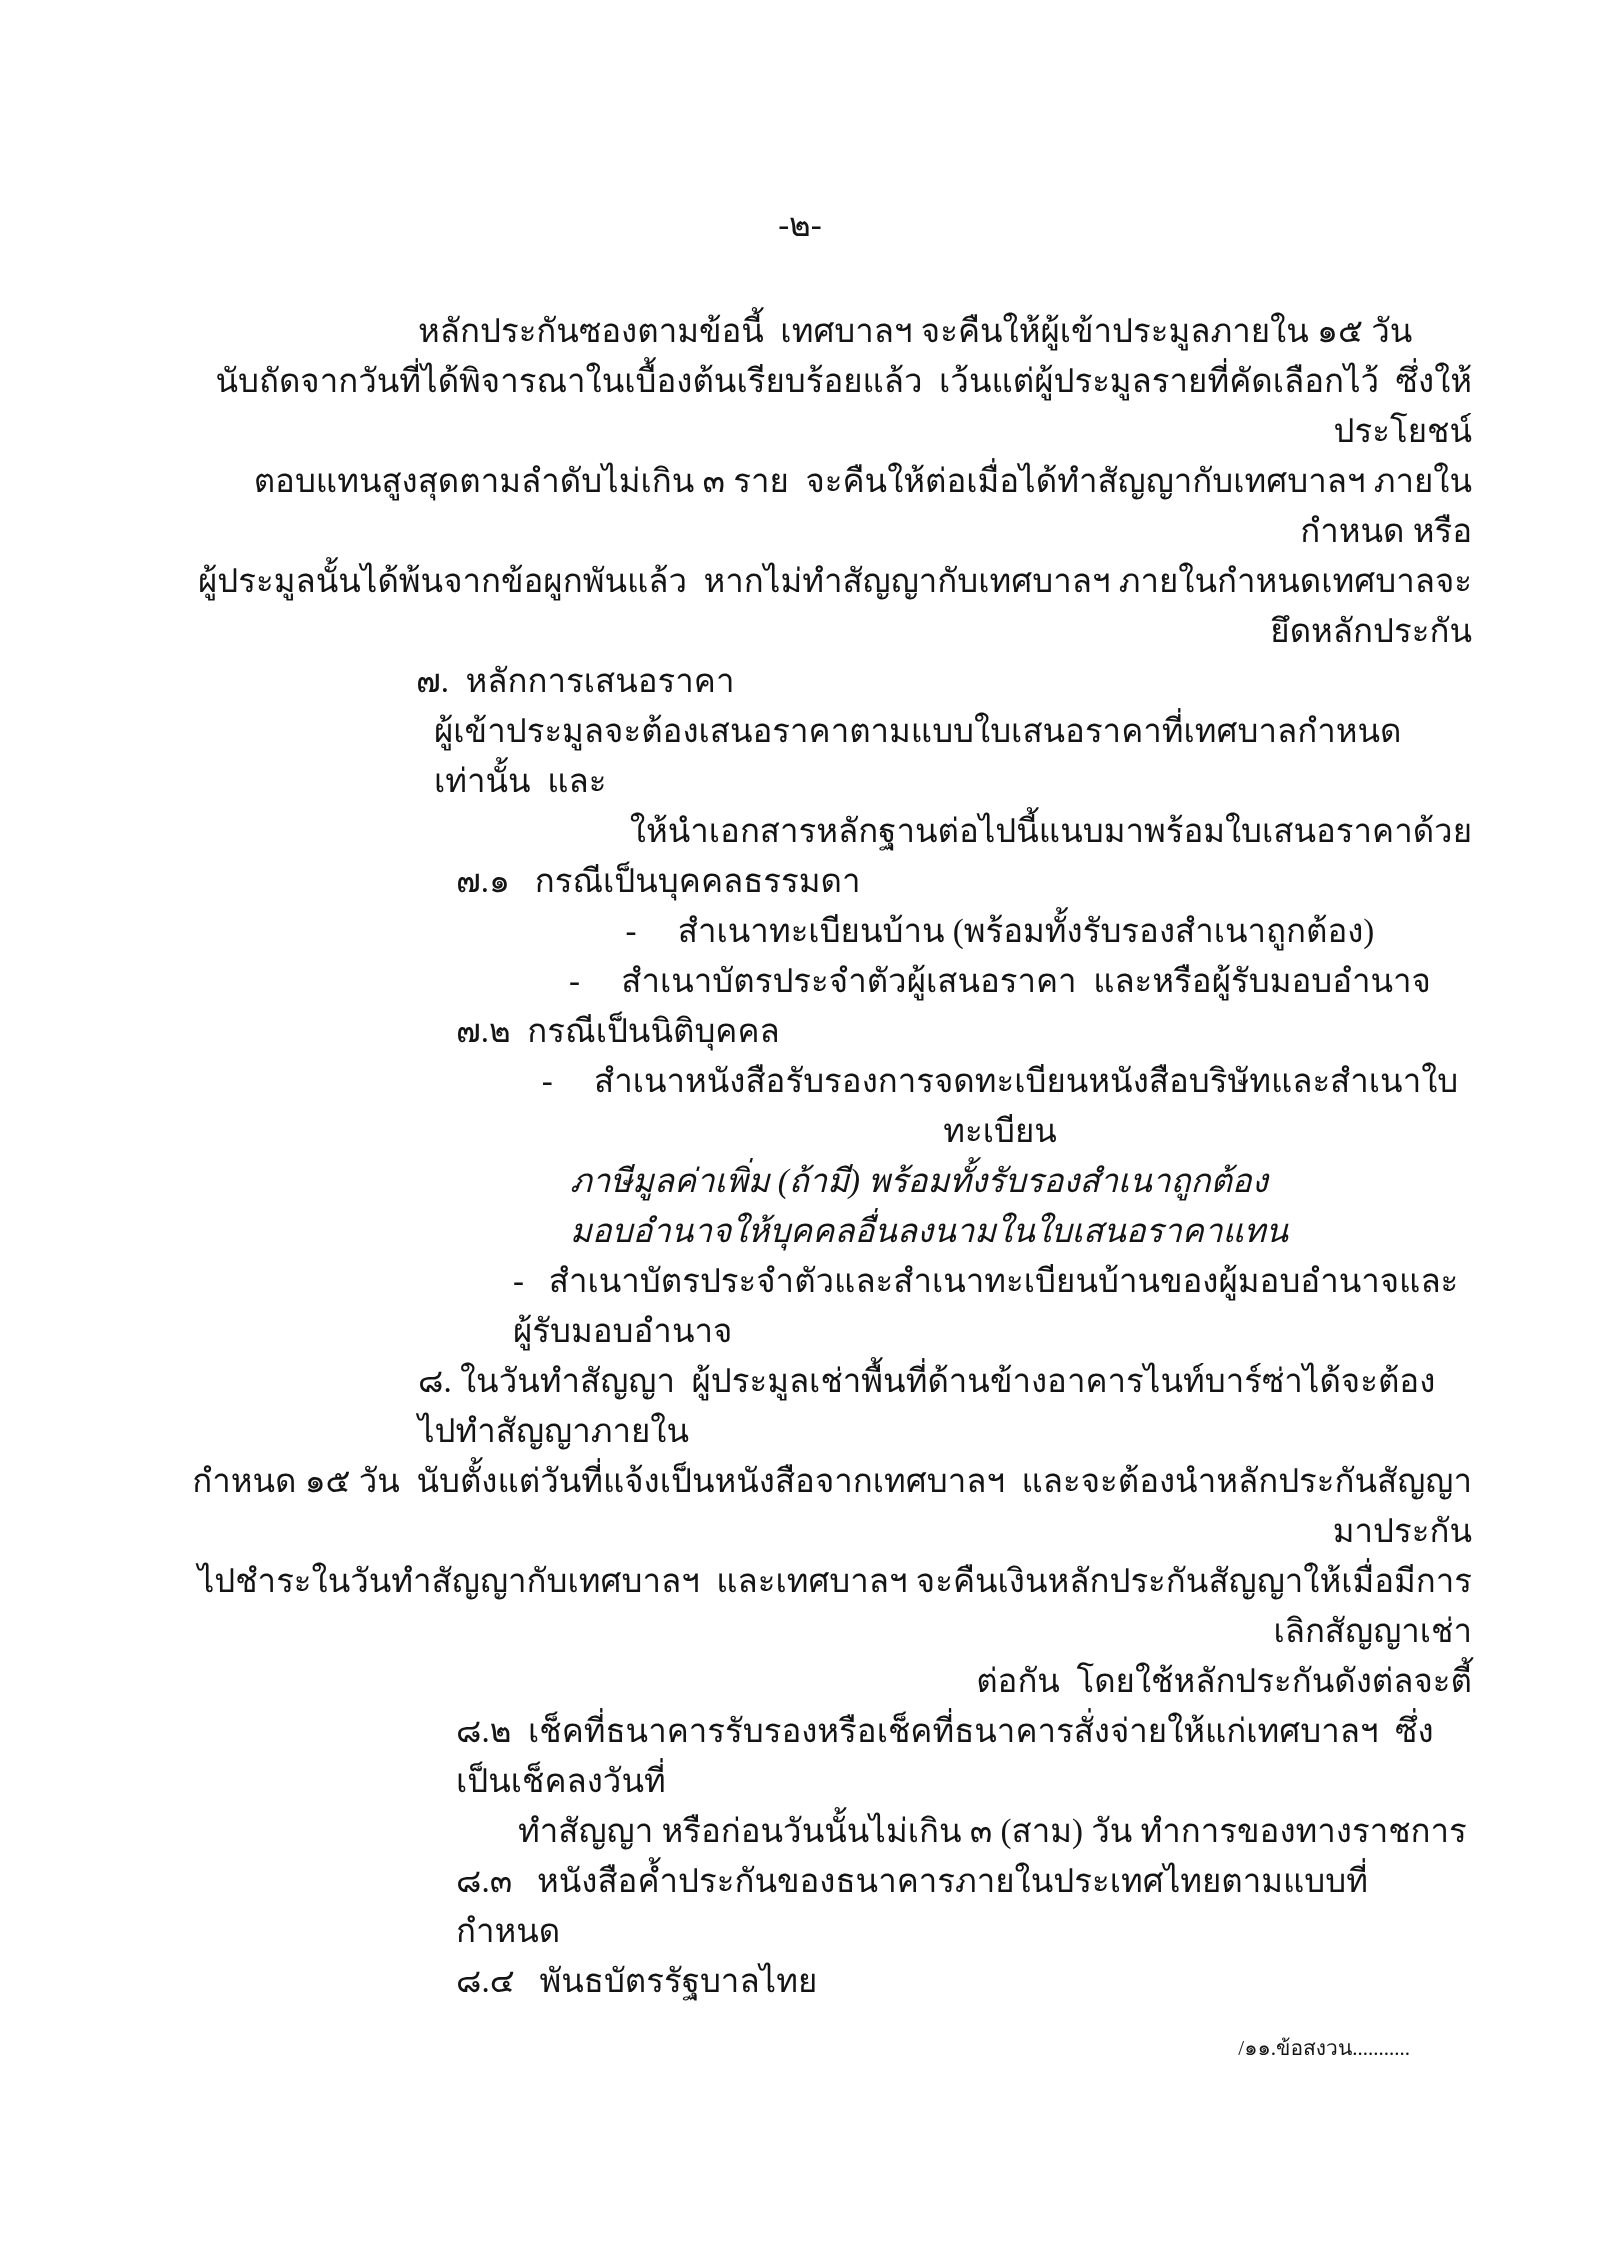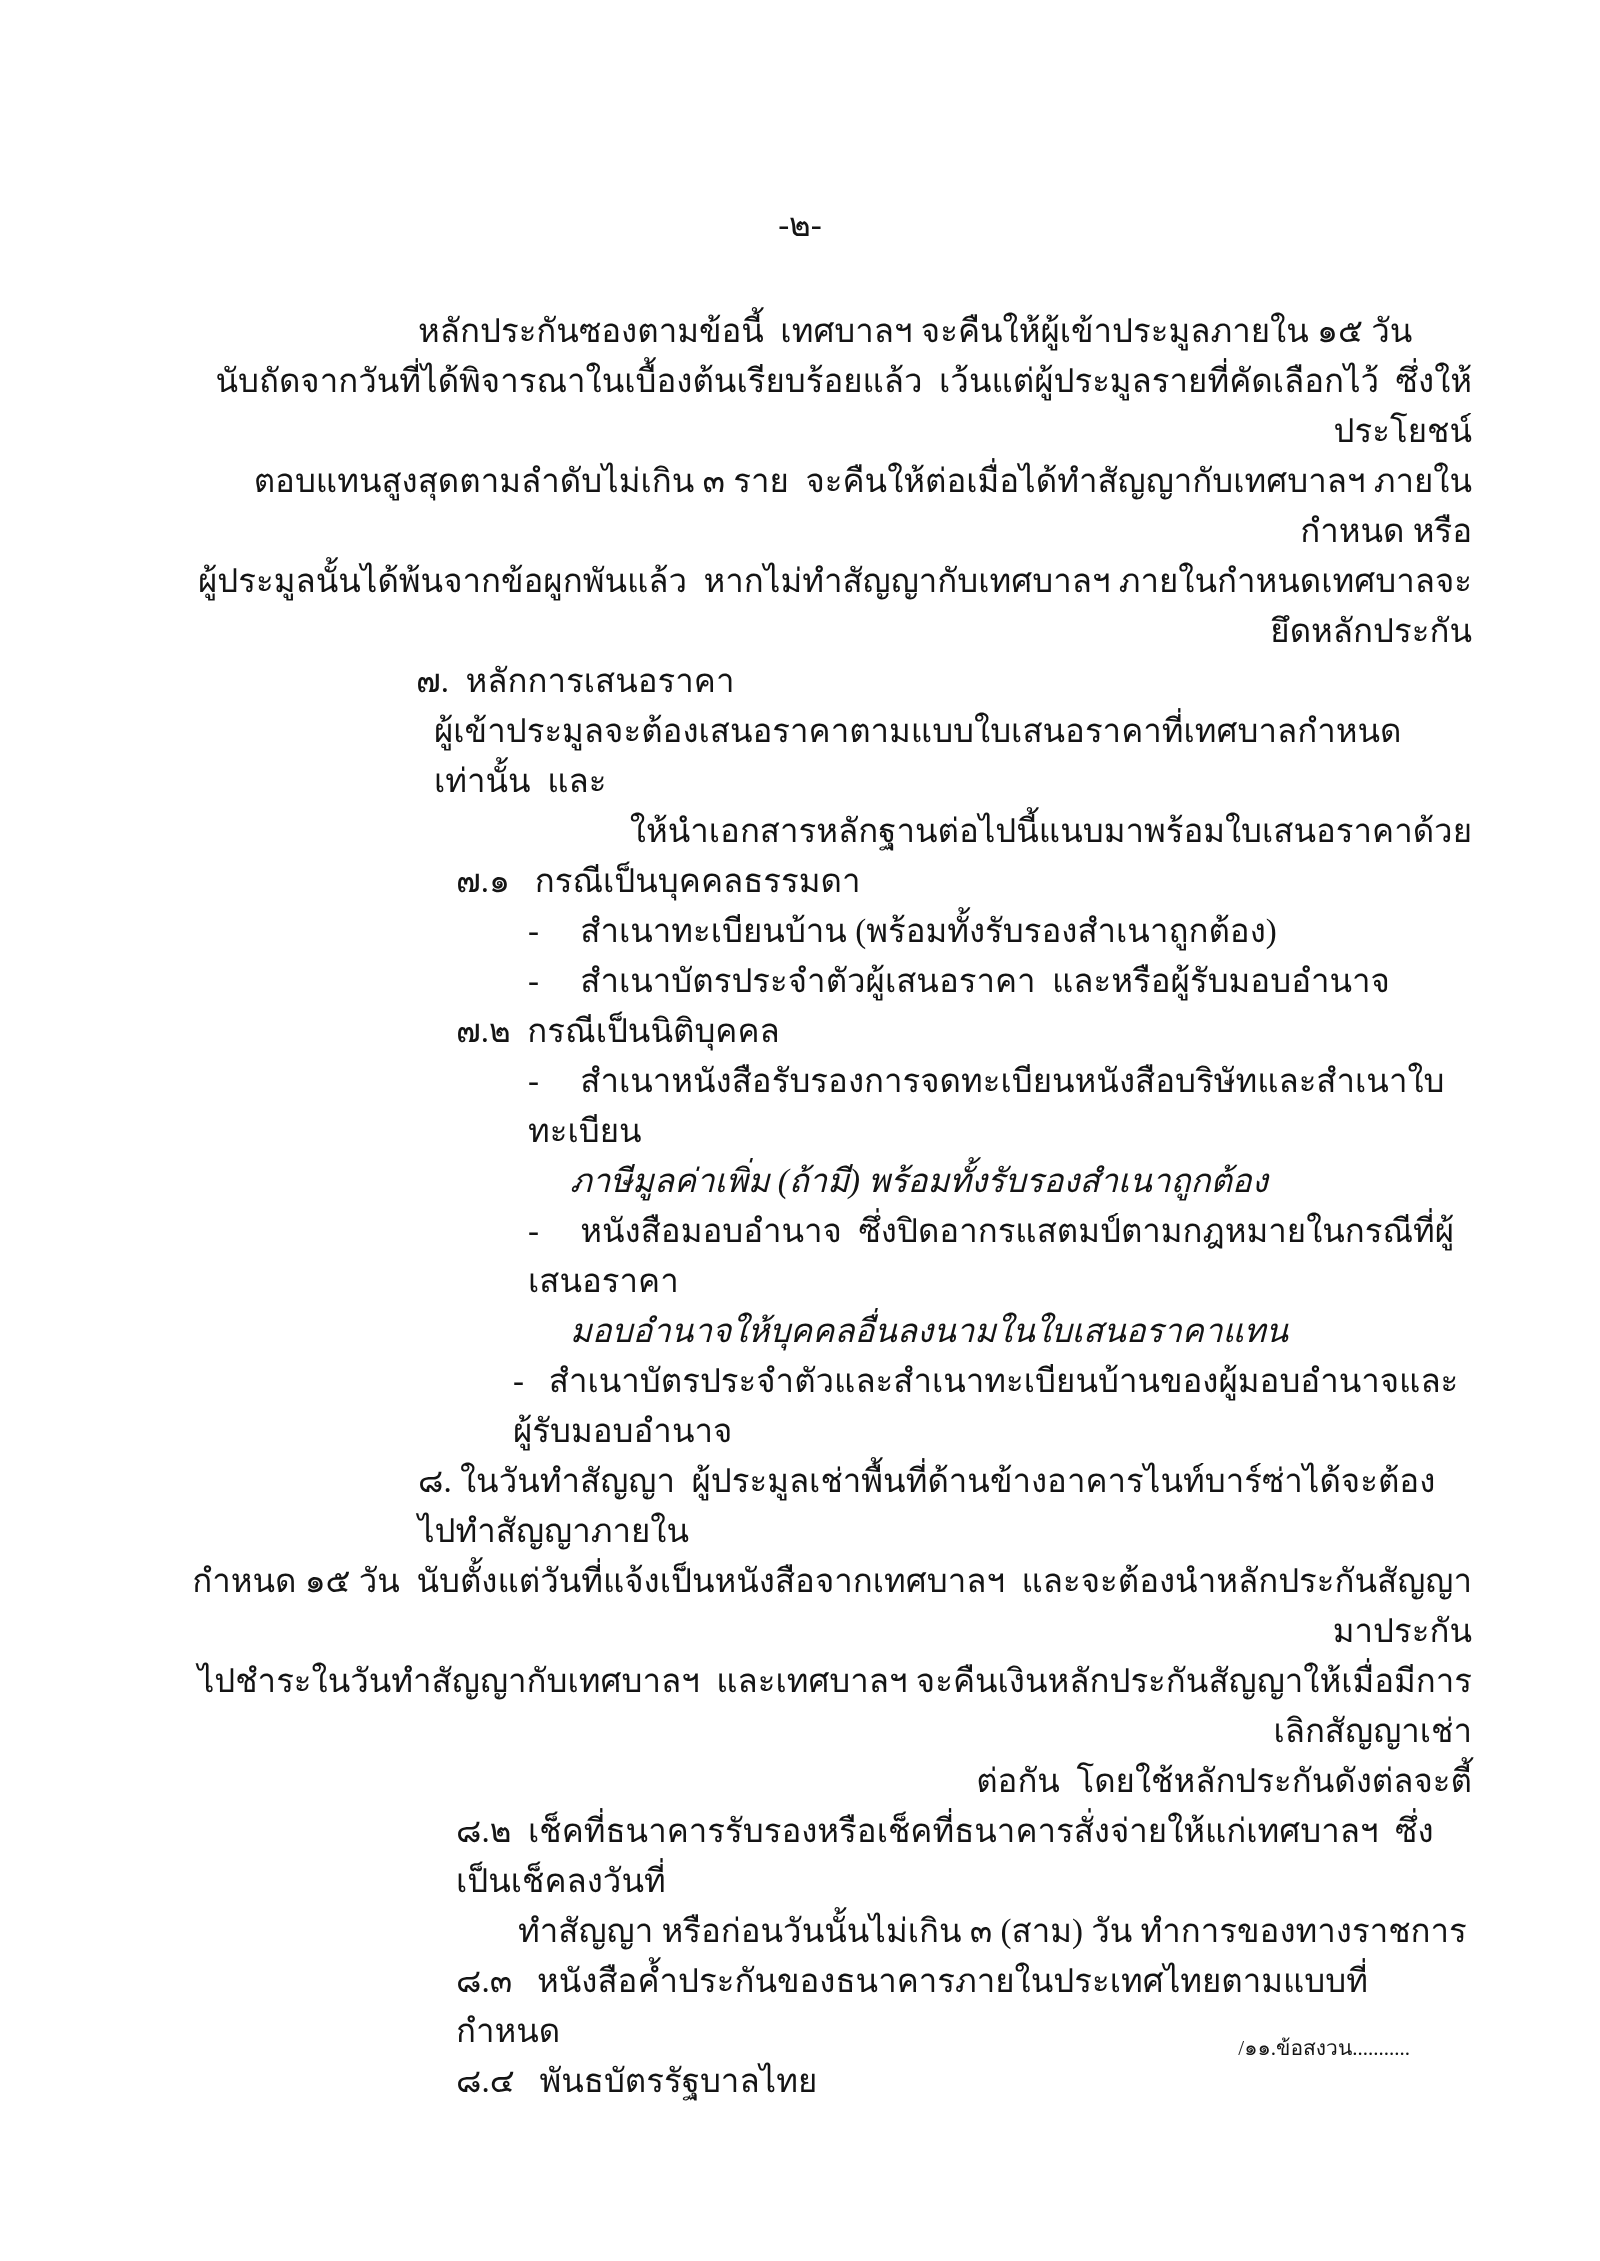--- a/index.html
+++ b/index.html
@@ -38,21 +38,21 @@
     white-space: pre-wrap;
     min-height: 50px;
   }
   
   .first      { margin-left: 250px; }  
   .flush      { margin-left: 0; text-align: right; }
   .h7         { margin-left: 248px; }  
   .pfirst2    { margin-left: 266px; }  
   .sub        { margin-left: 288px; }  
   .subcont    { margin-left: 350px; }  
-  .bullet     { margin-left: 360px; }  
+  .bullet     { margin-left: 360px; text-align: center; }  
   .bullet2    { margin-left: 345px; }  
   .bulletcont { margin-left: 402px; font-style: italic; }  
   .footer {
     position: absolute;
     top: 2026px;
     right: 190px;
     font-size: 21px;
     line-height: 44px;
     white-space: pre-wrap;
   }
@@ -70,21 +70,20 @@
       <div class="line flush">ผู้ประมูลนั้นได้พ้นจากข้อผูกพันแล้ว  หากไม่ทำสัญญากับเทศบาลฯ ภายในกำหนดเทศบาลจะยึดหลักประกัน</div>
       <div class="line h7">๗.  หลักการเสนอราคา</div>
       <div class="line pfirst2">ผู้เข้าประมูลจะต้องเสนอราคาตามแบบใบเสนอราคาที่เทศบาลกำหนดเท่านั้น  และ</div>
       <div class="line flush">ให้นำเอกสารหลักฐานต่อไปนี้แนบมาพร้อมใบเสนอราคาด้วย</div>
       <div class="line sub">๗.๑   กรณีเป็นบุคคลธรรมดา</div>
       <div class="line bullet">-     สำเนาทะเบียนบ้าน (พร้อมทั้งรับรองสำเนาถูกต้อง)</div>
       <div class="line bullet">-     สำเนาบัตรประจำตัวผู้เสนอราคา  และหรือผู้รับมอบอำนาจ</div>
       <div class="line sub">๗.๒  กรณีเป็นนิติบุคคล</div>
       <div class="line bullet">-     สำเนาหนังสือรับรองการจดทะเบียนหนังสือบริษัทและสำเนาใบทะเบียน</div>
       <div class="line bulletcont">ภาษีมูลค่าเพิ่ม (ถ้ามี) พร้อมทั้งรับรองสำเนาถูกต้อง</div>
-      <div class="line bullet">-     หนังสือมอบอำนาจ  ซึ่งปิดอากรแสตมป์ตามกฎหมายในกรณีที่ผู้เสนอราคา</div>
       <div class="line bulletcont">มอบอำนาจให้บุคคลอื่นลงนามในใบเสนอราคาแทน</div>
       <div class="line bullet2">-   สำเนาบัตรประจำตัวและสำเนาทะเบียนบ้านของผู้มอบอำนาจและผู้รับมอบอำนาจ</div>
       <div class="line first">๘. ในวันทำสัญญา  ผู้ประมูลเช่าพื้นที่ด้านข้างอาคารไนท์บาร์ซ่าได้จะต้องไปทำสัญญาภายใน</div>
       <div class="line flush">กำหนด ๑๕ วัน  นับตั้งแต่วันที่แจ้งเป็นหนังสือจากเทศบาลฯ  และจะต้องนำหลักประกันสัญญามาประกัน</div>
       <div class="line flush">ไปชำระในวันทำสัญญากับเทศบาลฯ  และเทศบาลฯ จะคืนเงินหลักประกันสัญญาให้เมื่อมีการเลิกสัญญาเช่า</div>
       <div class="line flush">ต่อกัน  โดยใช้หลักประกันดังต่ลจะตี้</div>
       <div class="line sub">๘.๒  เช็คที่ธนาคารรับรองหรือเช็คที่ธนาคารสั่งจ่ายให้แก่เทศบาลฯ  ซึ่งเป็นเช็คลงวันที่</div>
       <div class="line subcont">ทำสัญญา หรือก่อนวันนั้นไม่เกิน ๓ (สาม) วัน ทำการของทางราชการ</div>
       <div class="line sub">๘.๓   หนังสือค้ำประกันของธนาคารภายในประเทศไทยตามแบบที่กำหนด</div>
       <div class="line sub">๘.๔   พันธบัตรรัฐบาลไทย</div>

